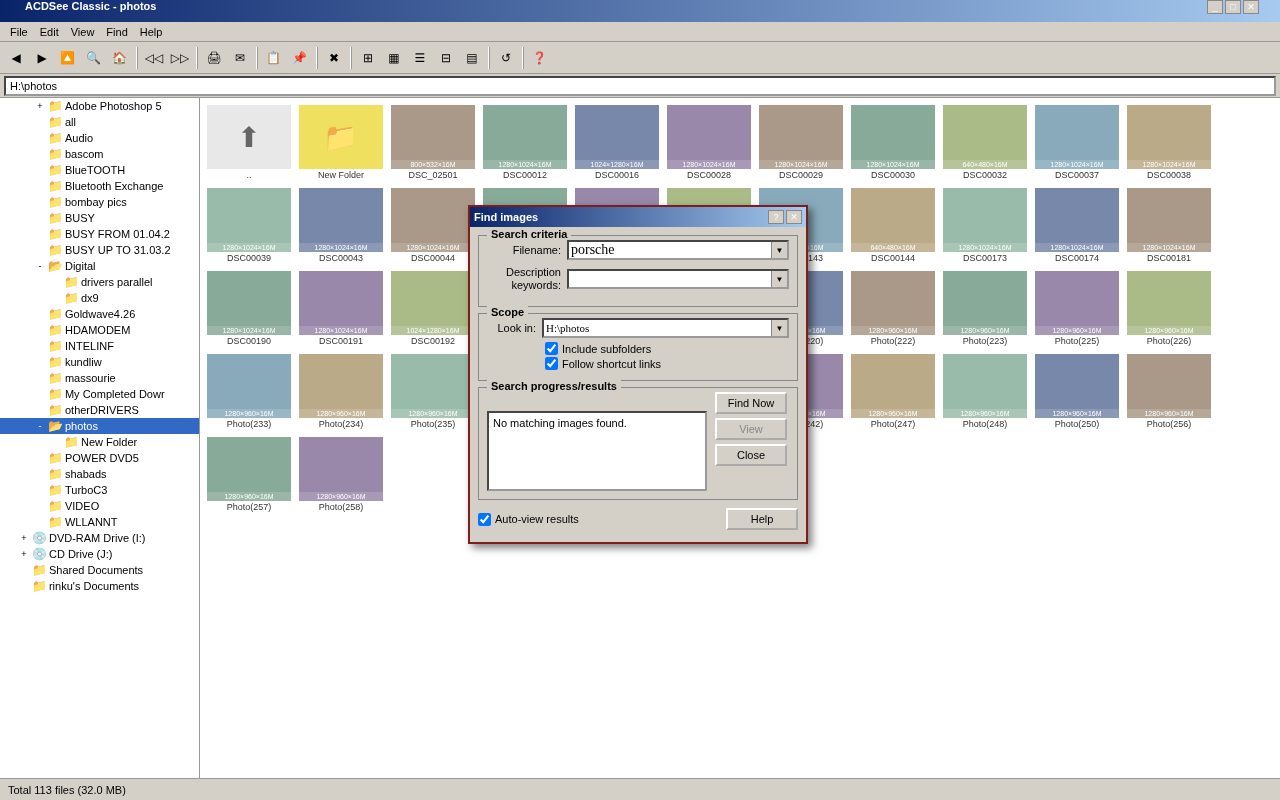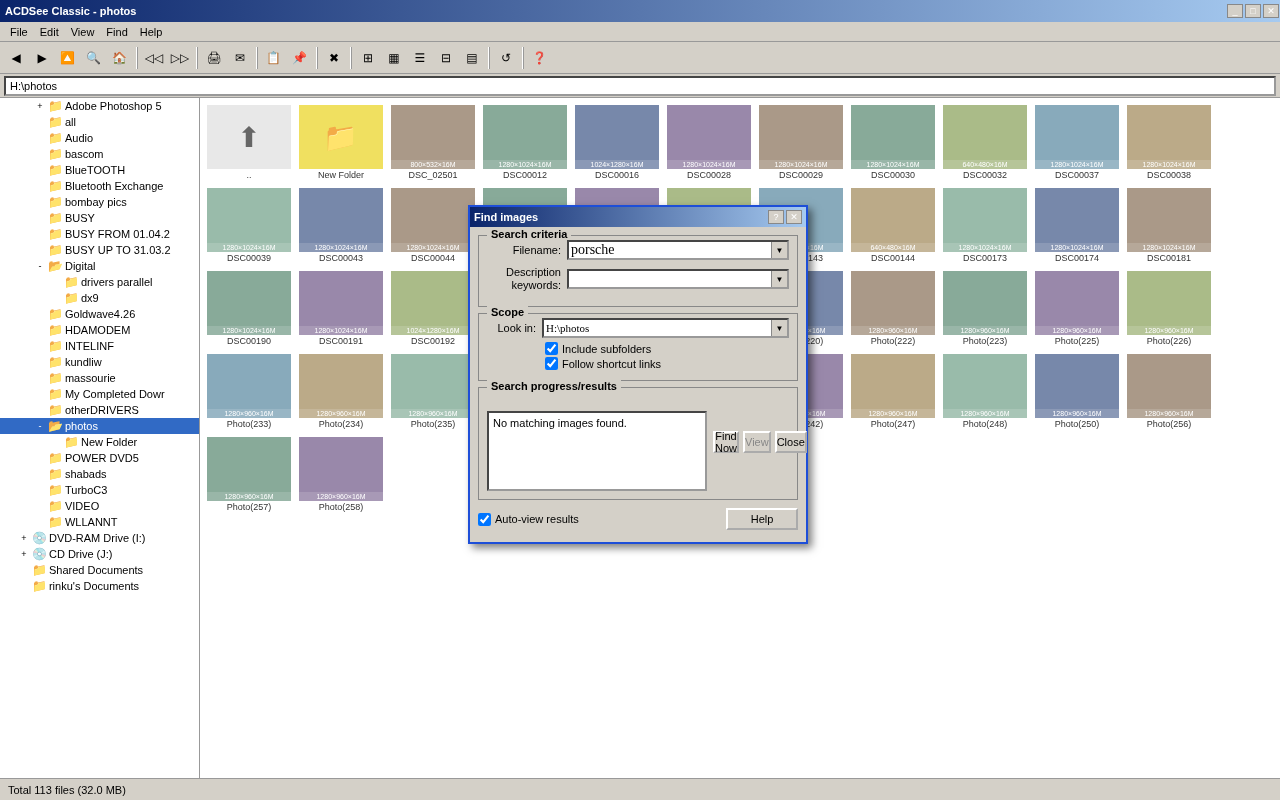--- a/index.html
+++ b/index.html
@@ -1,19 +1,19 @@
 <!DOCTYPE html>
 <html><head>
   <meta charset="utf-8">
   <style>
     * { box-sizing: border-box; margin: 0; padding: 0; }
     body { font-family: 'Tahoma', 'Arial', sans-serif; font-size: 11px; background: #d4d0c8; overflow: hidden; width: 1280px; height: 800px; }
     
     
-    .title-bar { background: linear-gradient(to right, #0a246a, #a6caf0); color: white; height: 22px; display: flex; align-items: center; justify-content: space-between; padding: 0 1px; }
+    .title-bar { background: linear-gradient(to right, #0a246a, #a6caf0); color: white; height: 22px; display: flex; justify-content: space-between; padding: 0 21px; }
     .title-bar-text { font-size: 11px; font-weight: bold; padding-left: 4px; }
     .title-bar-buttons { display: flex; gap: 2px; }
     .title-btn { width: 16px; height: 14px; background: #d4d0c8; border: 1px solid #888; font-size: 9px; display: flex; align-items: center; justify-content: center; cursor: pointer; }
     
     
     .menu-bar { background: #d4d0c8; height: 20px; display: flex; align-items: center; padding: 0 4px; border-bottom: 1px solid #999; }
     .menu-item { padding: 2px 6px; font-size: 11px; cursor: pointer; }
     
     
     .toolbar { background: #d4d0c8; height: 32px; display: flex; align-items: center; padding: 2px 4px; border-bottom: 1px solid #999; gap: 2px; }
@@ -45,21 +45,21 @@
     
     
     .status-bar { height: 22px; background: #d4d0c8; border-top: 1px solid #999; display: flex; align-items: center; padding: 0 8px; font-size: 11px; }
     
     
     .cell-folder { background: #f0e060; }
     .cell-nav { background: #e8e8e8; }
     
     
     .dialog-overlay { position: fixed; top: 0; left: 0; width: 1280px; height: 800px; z-index: 100; pointer-events: none; }
-    .dialog { position: absolute; top: 205px; left: 468px; width: 340px; background: #d4d0c8; border: 2px solid #1d4ed8; box-shadow: 4px 4px 8px rgba(0,0,0,0.5); pointer-events: all; }
+    .dialog { position: absolute; top: 205px; left: 468px; width: 340px; background: #d4d0c8; border: 2px solid #7f1d1d; box-shadow: 4px 4px 8px rgba(0,0,0,0.5); pointer-events: all; }
     .dialog-title { background: linear-gradient(to right, #0a246a, #a6caf0); color: white; height: 20px; display: flex; align-items: center; justify-content: space-between; padding: 0 4px; }
     .dialog-title-text { font-size: 11px; font-weight: bold; }
     .dialog-title-btns { display: flex; gap: 2px; }
     .dialog-body { padding: 8px; }
     
     .group-box { border: 1px solid #888; margin-bottom: 6px; padding: 4px 8px 8px; position: relative; }
     .group-label { position: absolute; top: -8px; left: 8px; background: #d4d0c8; padding: 0 4px; font-size: 11px; font-weight: bold; }
     
     .form-row { display: flex; align-items: center; margin-bottom: 6px; }
     .form-label { width: 80px; text-align: right; padding-right: 6px; font-size: 11px; }
@@ -74,21 +74,21 @@
     
     .check-row { display: flex; align-items: center; margin-bottom: 2px; padding-left: 58px; }
     .check-row input { margin-right: 4px; }
     
     .results-area { background: white; border: 2px inset #999; min-height: 80px; padding: 4px; font-size: 11px; margin-bottom: 0; }
     .dialog-btn { width: 72px; height: 22px; background: #d4d0c8; border: 2px outset #fff; font-size: 11px; cursor: pointer; display: flex; align-items: center; justify-content: center; }
     .dialog-btn:disabled, .dialog-btn.disabled { color: #888; }
     
     .progress-section { display: flex; gap: 6px; }
     .progress-left { flex: 1; margin-top: 19px; }
-    .progress-right { width: 76px; display: flex; gap: 4px; align-items: center; }
+    .progress-right { width: 76px; display: flex; flex-direction: column; gap: 4px; align-items: center; }
     
     .auto-view-row { display: flex; align-items: center; padding: 4px 0; }
     .auto-view-row input { margin-right: 4px; }
     .help-btn { margin-left: auto; }
   </style>
 </head>
 <body>
 
 <div class="title-bar">
   <div class="title-bar-text">ACDSee Classic - photos</div>

